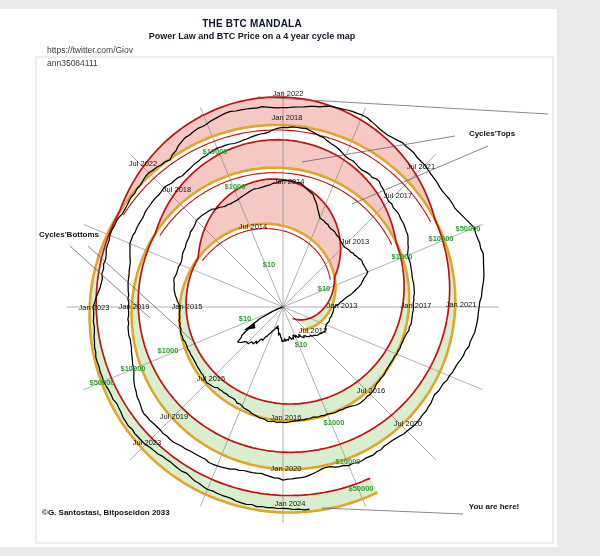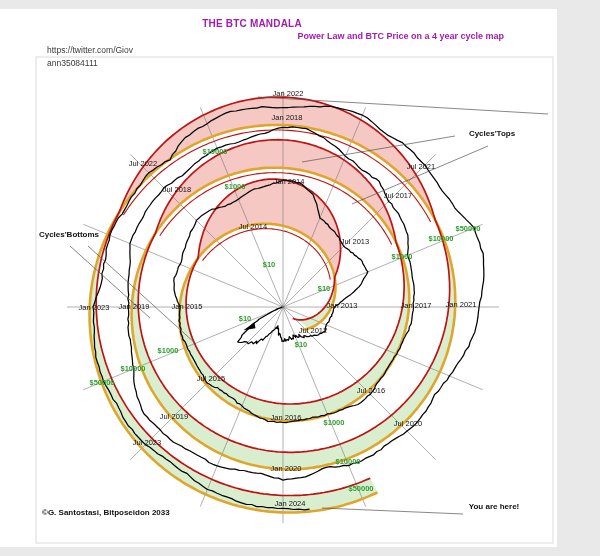--- a/index.html
+++ b/index.html
@@ -1,21 +1,21 @@
 <!DOCTYPE html>
 <html><head>
 <meta charset="utf-8">
 <style>
   html,body{margin:0;padding:0;background:#e9e9e9;font-family:"Liberation Sans",sans-serif;}
   #stage{position:relative;width:600px;height:556px;background:#e9e9e9;overflow:hidden;}
   #canvas-bg{position:absolute;left:0;top:9px;width:557px;height:538px;background:#ffffff;}
   #chart-svg{position:absolute;left:0;top:0;}
-  .title-wrap{position:absolute;left:0;top:18px;width:504px;text-align:center;color:#a21caf;}
+  .title-wrap{position:absolute;left:0;top:18px;width:504px;text-align:center;color:#0f172a;}
   .title-main{font-size:10px;font-weight:bold;letter-spacing:.2px;}
-  .title-sub{font-size:9px;font-weight:bold;margin-top:2px;text-align:right;}
+  .title-sub{font-size:9px;font-weight:bold;margin-top:2px;}
   .twitter-block{position:absolute;left:47px;top:44px;font-size:8.5px;color:#3a3a3a;line-height:13px;}
   .copyright-block{position:absolute;left:42px;top:507px;font-size:8px;font-weight:bold;color:#111;line-height:12px;}
 </style>
 </head>
 <body>
 
 <div id="stage">
   <div id="canvas-bg"></div>
 
   <svg id="chart-svg" width="600" height="556" viewBox="0 0 600 556">

